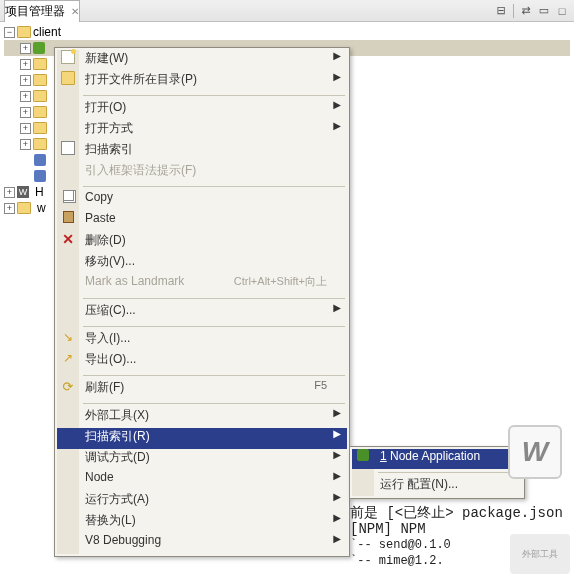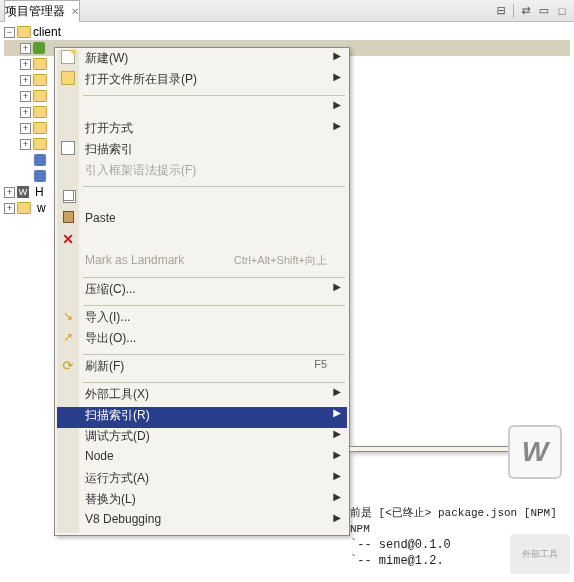--- a/index.html
+++ b/index.html
@@ -106,21 +106,21 @@
 .console-area {
   position: absolute;
   left: 350px;
   top: 505px;
   right: 0;
   font-family: "Courier New", monospace;
   font-size: 12px;
   color: #222;
   line-height: 16px;
 }
-.console-header { font-size: 11px; }
+.console-header { font-size: 14px; }
 
 .watermark {
   position: absolute;
   right: 4px;
   bottom: 8px;
   width: 60px;
   height: 40px;
   opacity: 0.8;
   background: #e8e8e8;
   border-radius: 4px;
@@ -247,20 +247,21 @@
       <div class="menu-item">
         <span class="mi-icon">
           <span class="ic ic-folder"></span>
         </span>
         <span class="mi-label">打开文件所在目录(P)</span>
         <span class="mi-arrow">▶</span>
       </div>
       <div class="menu-sep"></div>
       <div class="menu-item">
         <span class="mi-icon"></span>
+        <span class="mi-label">打开(O)</span>
         <span class="mi-arrow">▶</span>
       </div>
       <div class="menu-item">
         <span class="mi-icon"></span>
         <span class="mi-label">打开方式</span>
         <span class="mi-arrow">▶</span>
       </div>
       <div class="menu-item">
         <span class="mi-icon">
           <span class="ic ic-page"></span>
@@ -269,31 +270,37 @@
       </div>
       <div class="menu-item disabled">
         <span class="mi-icon"></span>
         <span class="mi-label">引入框架语法提示(F)</span>
       </div>
       <div class="menu-sep"></div>
       <div class="menu-item">
         <span class="mi-icon">
           <span class="ic ic-copy"></span>
         </span>
+        <span class="mi-label">Copy</span>
       </div>
       <div class="menu-item">
         <span class="mi-icon">
           <span class="ic ic-paste"></span>
         </span>
         <span class="mi-label">Paste</span>
       </div>
       <div class="menu-item">
         <span class="mi-icon">
           <span class="ic-delete">✕</span>
         </span>
+        <span class="mi-label">删除(D)</span>
+      </div>
+      <div class="menu-item">
+        <span class="mi-icon"></span>
+        <span class="mi-label">移动(V)...</span>
       </div>
       <div class="menu-item disabled">
         <span class="mi-icon"></span>
         <span class="mi-label">Mark as Landmark</span>
         <span class="mi-accel">Ctrl+Alt+Shift+向上</span>
       </div>
       <div class="menu-sep"></div>
       <div class="menu-item">
         <span class="mi-icon"></span>
         <span class="mi-label">压缩(C)...</span>
@@ -354,20 +361,33 @@
       <div class="menu-item">
         <span class="mi-icon"></span>
         <span class="mi-label">V8 Debugging</span>
         <span class="mi-arrow">▶</span>
       </div>
     </div>
 </div>
 
 <div class="submenu">
   <div class="menu-icon-col" style="width:22px"></div>
+  <div class="menu-items" id="submenu-items">
+      <div class="menu-item highlight">
+        <span class="mi-icon">
+          <span class="ic ic-node"></span>
+        </span>
+        <span class="mi-label"><u>1</u> Node Application</span>
+      </div>
+      <div class="menu-sep"></div>
+      <div class="menu-item">
+        <span class="mi-icon"></span>
+        <span class="mi-label">运行 配置(N)...</span>
+      </div>
+    </div>
 </div>
 
 <div class="console-area">
   <div class="console-header">前是 [&lt;已终止&gt; package.json [NPM] NPM</div>
   <div>`-- send@0.1.0</div>
   <div>   `-- mime@1.2.</div>
 </div>
 
 <div class="watermark2">
     <span>W</span>

